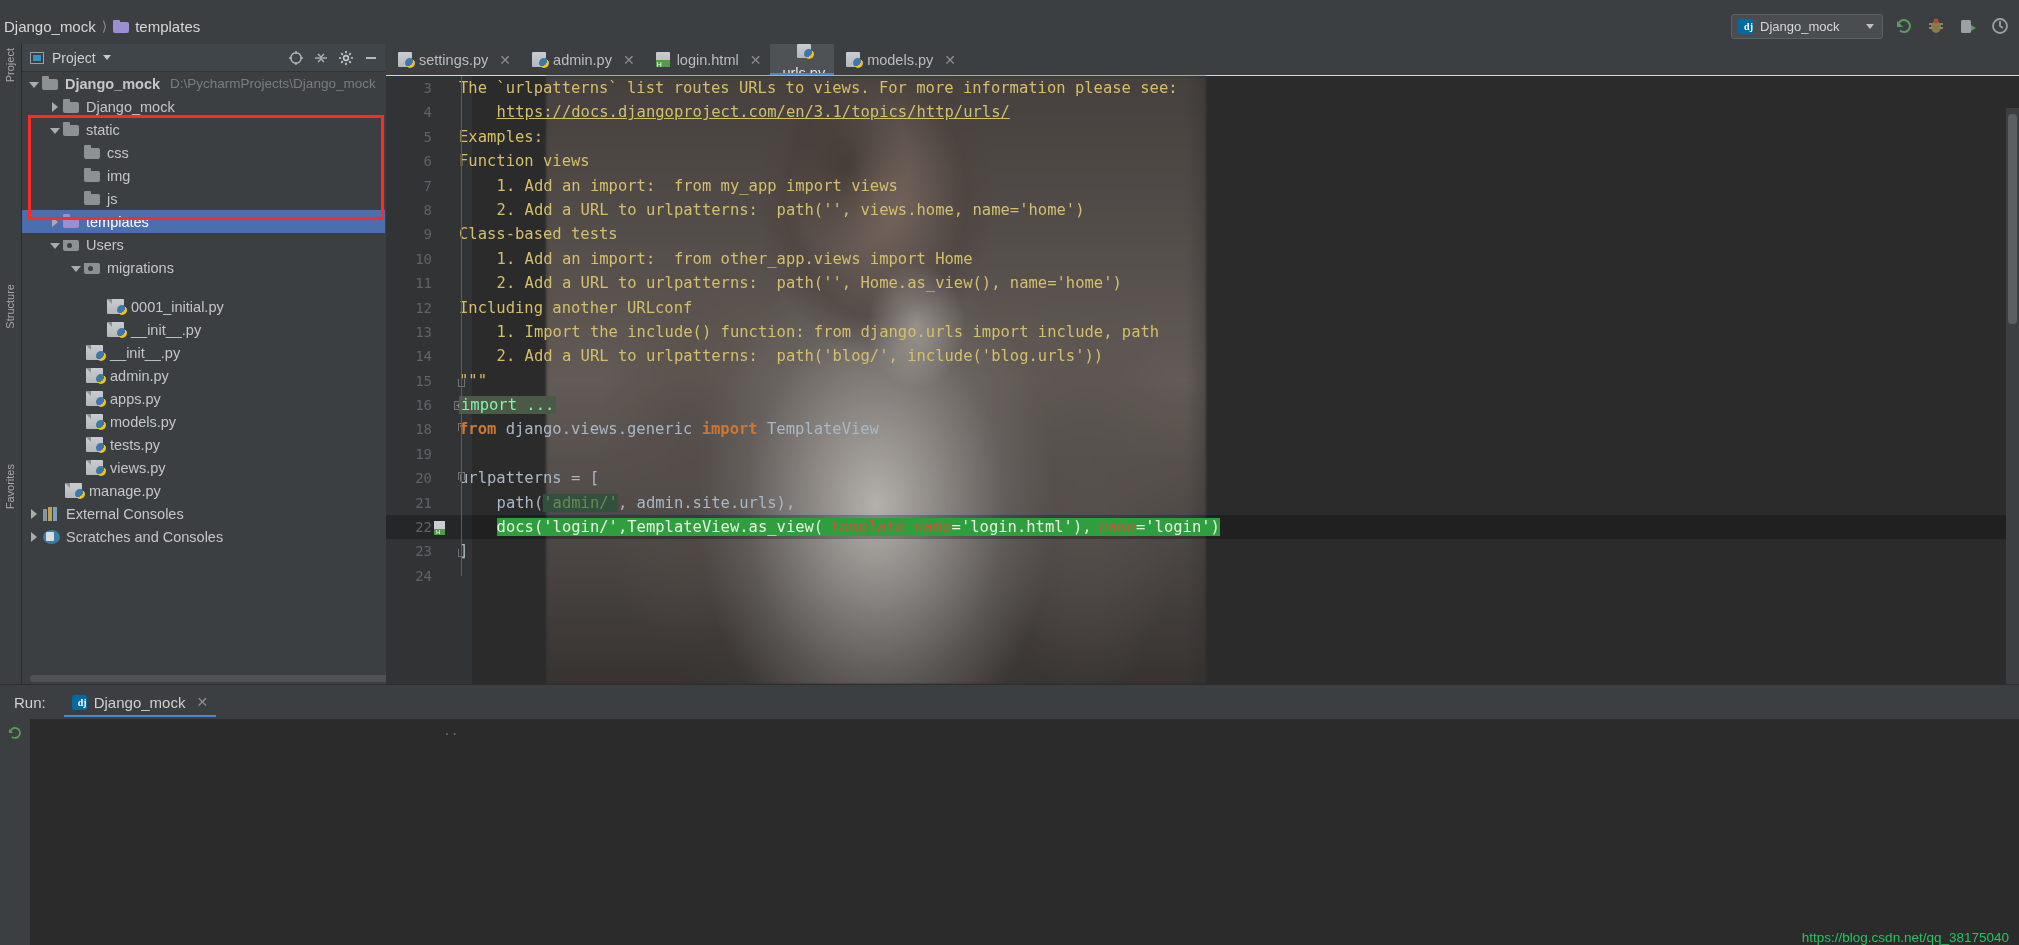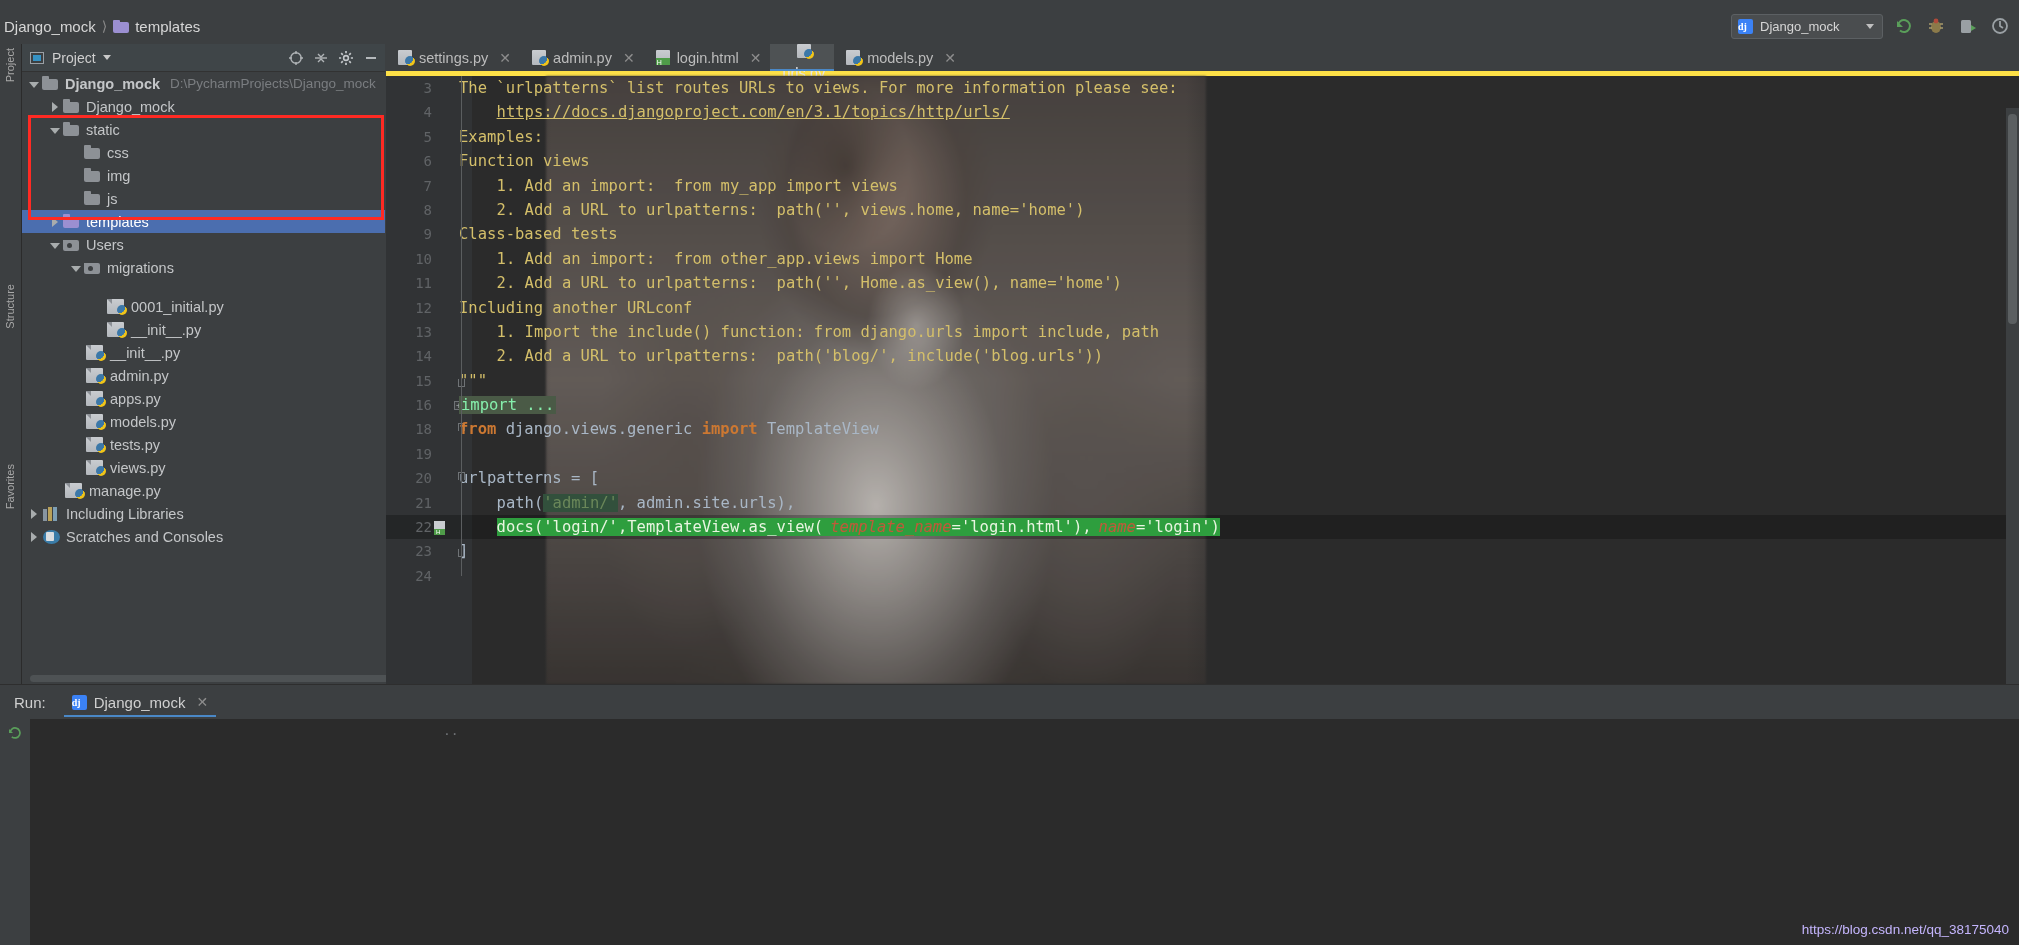--- a/index.html
+++ b/index.html
@@ -41,22 +41,22 @@
   .nav-right {
     margin-left: auto; display: flex; align-items: center; gap: 10px; padding-right: 8px;
   }
   .runcfg {
     display: flex; align-items: center; gap: 7px;
     background: #4a4d4f; border: 1px solid #5c6063; border-radius: 3px;
     height: 25px; padding: 0 8px 0 6px; min-width: 152px;
   }
   .runcfg .label { font-size: 13px; color: #d6d6d6; }
   .dj-ico {
-    width: 15px; height: 15px; background: #3b82f6; border-radius: 2px;
-    color: #fff; font-size: 10px; font-weight: bold; text-align: left;
+    width: 15px; height: 15px; background: #0369a1; border-radius: 2px;
+    color: #fff; font-size: 10px; font-weight: bold; text-align: right;
     line-height: 15px; font-family: "Liberation Serif", serif;
   }
   .caret-d {
     width: 0; height: 0; border-left: 4px solid transparent; border-right: 4px solid transparent;
     border-top: 5px solid #c0c0c0; margin-left: auto;
   }
   .tbtn { width: 22px; height: 22px; position: relative; }
 
   
   .leftstrip {
@@ -177,21 +177,21 @@
     background: #4e5254; border-radius: 4px;
   }
 
   
   .editor {
     position: absolute; left: 386px; top: 44px; right: 0; height: 640px;
     background: #2b2b2b; overflow: hidden;
   }
   .tabbar {
     position: relative; height: 32px; background: #3c3f41;
-    display: flex; align-items: stretch; border-bottom: 5px solid #fde047;
+    display: flex; align-items: stretch; border-bottom: 1px solid #fde047;
   }
   .tab {
     display: flex; align-items: center; gap: 7px; padding: 0 9px 0 12px;
     font-size: 14.5px; color: #bcbcbc; position: relative; white-space: nowrap;
   }
   .tab.active { background: #4e5254; color: #e6e6e6; flex-direction: column; }
   .tab.active::after {
     content: ""; position: absolute; left: 0; right: 0; bottom: 0; height: 2px; background: #4a88c7;
   }
   .tab .x { color: #8d8d8d; font-size: 14px; margin-left: 4px; }
@@ -317,21 +317,21 @@
   .runbody { position: absolute; left: 0; top: 34px; right: 0; bottom: 0; background: #2b2b2b; }
   .run-side {
     position: absolute; left: 0; top: 0; width: 30px; bottom: 0; background: #3c3f41;
   }
   .run-side .sbtn { position: absolute; width: 16px; height: 16px; left: 7px; }
   .run-dots {
     position: absolute; left: 443px; top: 4px; color: #6f7275; font-size: 13px;
     font-family: "DejaVu Sans Mono", monospace;
   }
   .watermark {
-    position: absolute; right: 10px; bottom: 8px; color: #c4b5fd; font-size: 13.5px;
+    position: absolute; right: 10px; bottom: 0; color: #22c55e; font-size: 13.5px;
     font-family: "Liberation Sans", sans-serif;
   }
 
   .ico-svg { display: block; }
 </style>
 </head>
 <body>
 
 <div id="app">
 
@@ -505,21 +505,21 @@
           <span class="tlabel">views.py</span>
         </div>
         <div class="trow" style="padding-left: 27px;">
           <span class="arrow"></span>
           <span class="ico py"></span>
           <span class="tlabel">manage.py</span>
         </div>
         <div class="trow" style="padding-left: 6px;">
           <span class="arrow right"></span>
           <span class="ico lib"></span>
-          <span class="tlabel">Including Libraries</span>
+          <span class="tlabel">External Consoles</span>
         </div>
         <div class="trow" style="padding-left: 6px;">
           <span class="arrow right"></span>
           <span class="ico scratch"></span>
           <span class="tlabel">Scratches and Consoles</span>
         </div>
       </div>
     <div class="pp-hscroll"></div>
   </div>
 

